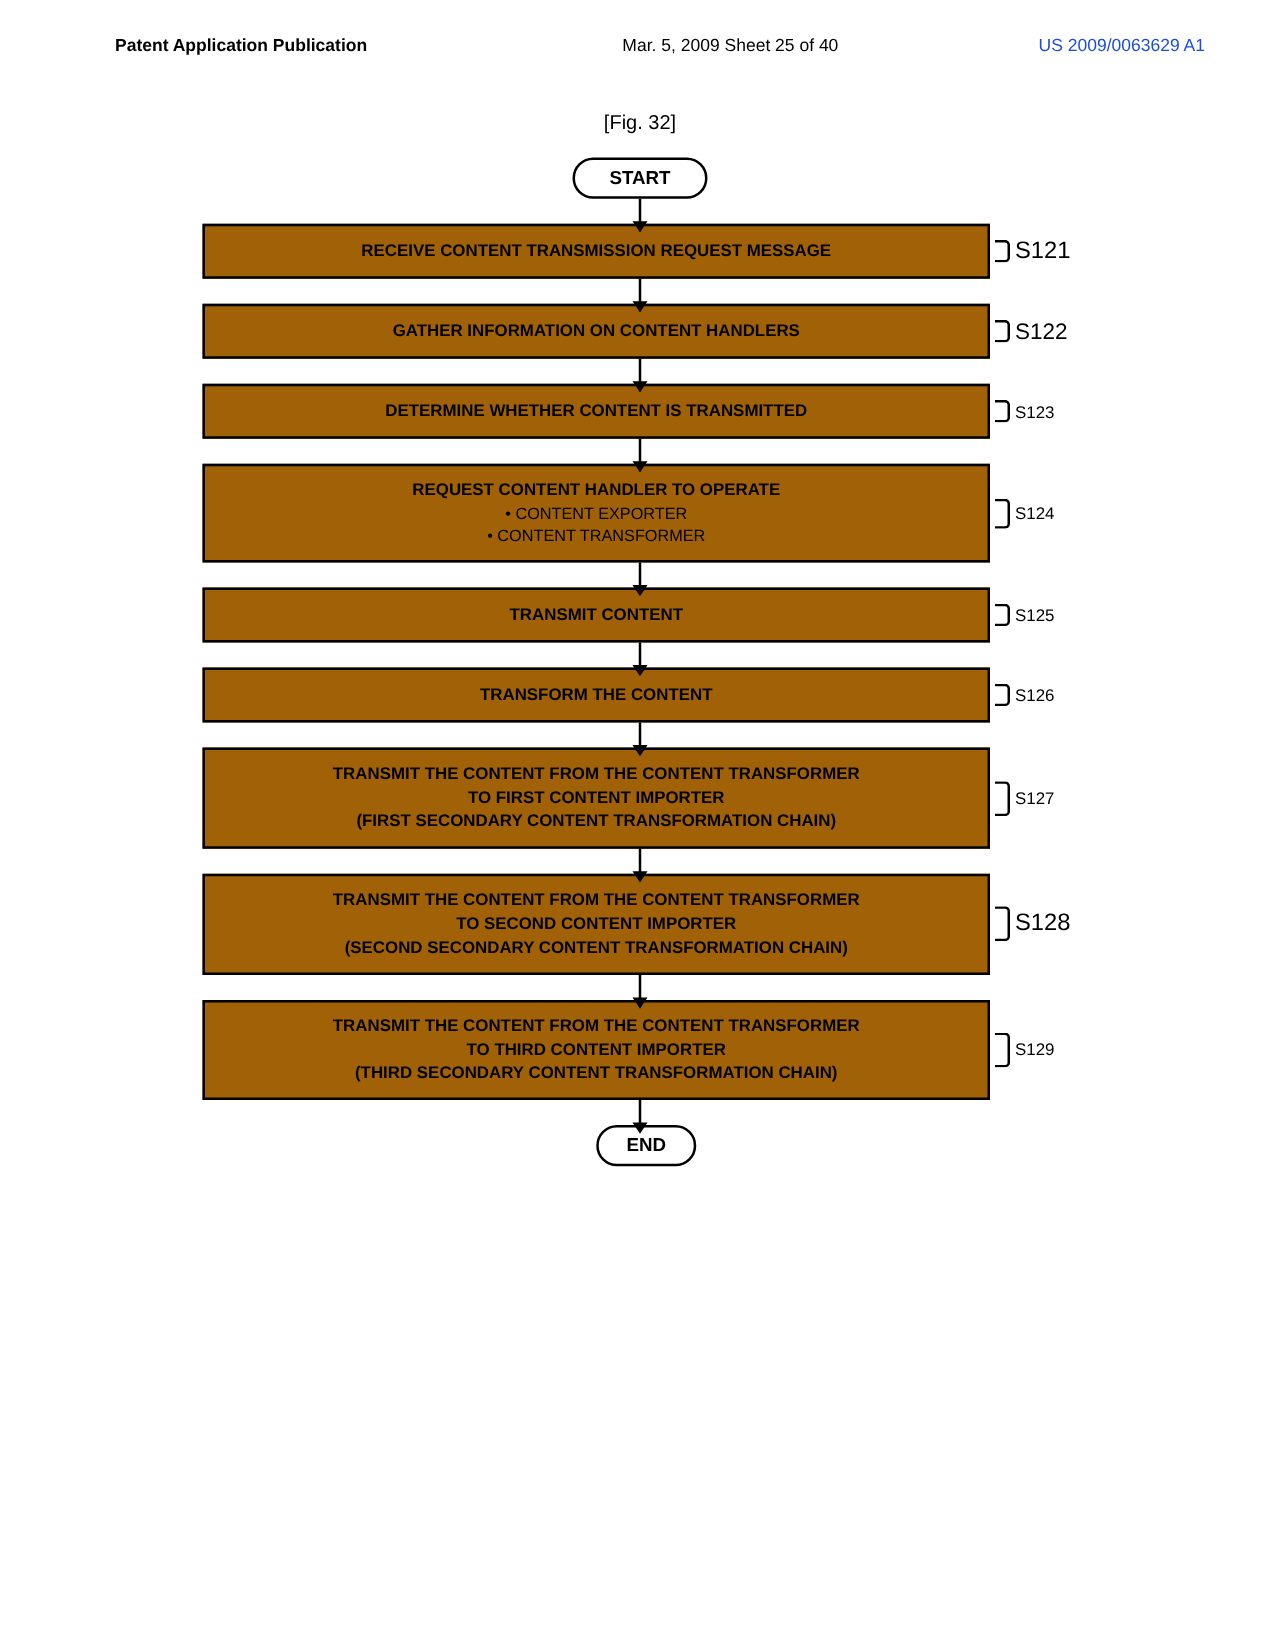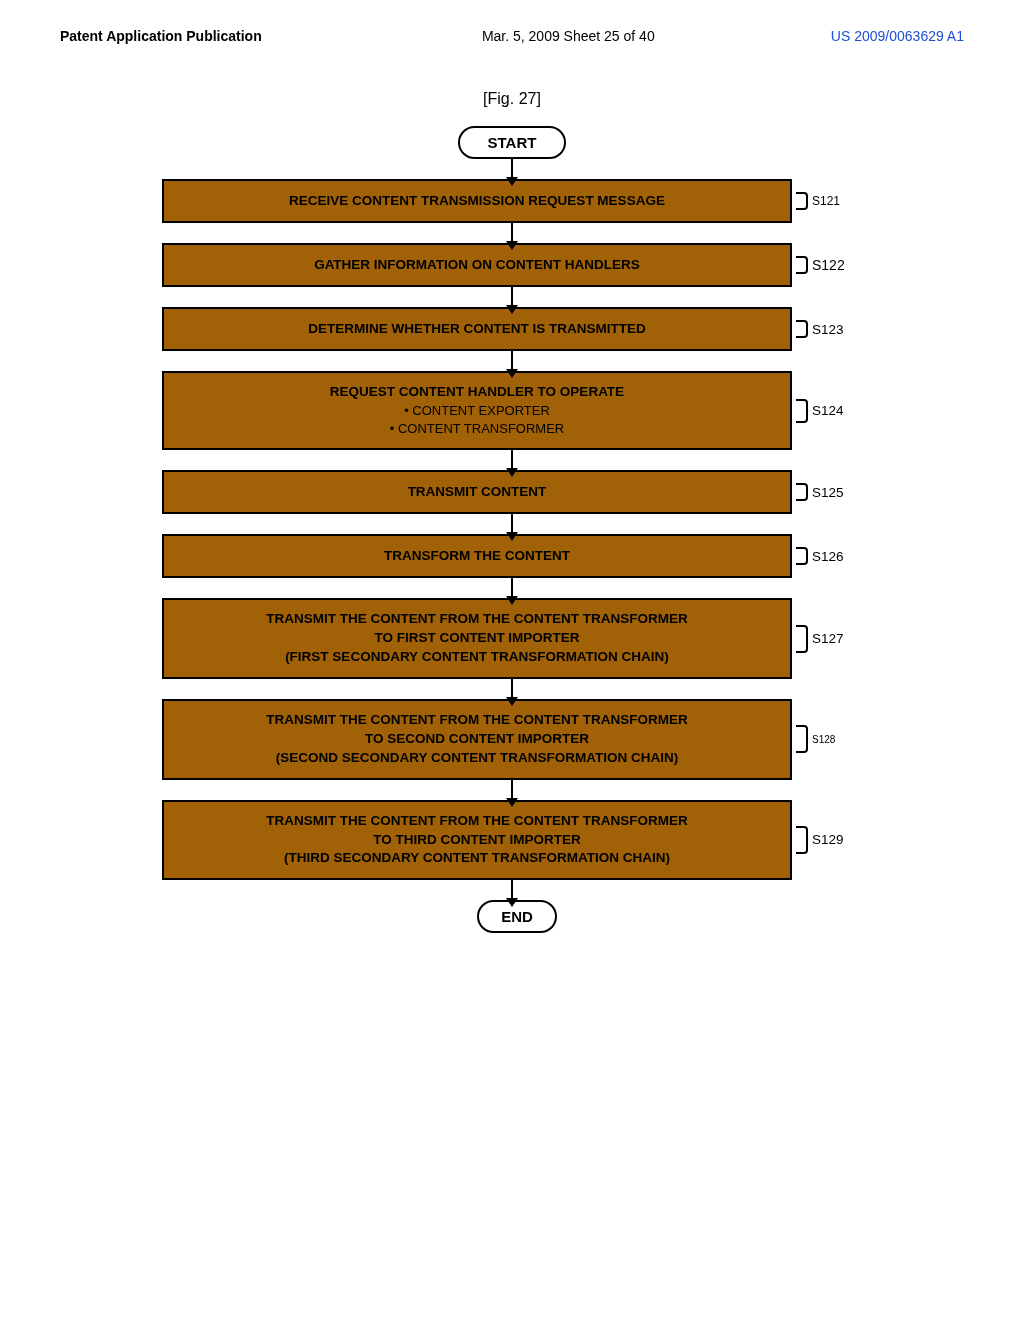--- a/index.html
+++ b/index.html
@@ -24,20 +24,21 @@
       justify-content: space-between;
       align-items: center;
       padding: 28px 60px 16px 60px;
       border-bottom: none;
     }
 
     .header-left {
       font-size: 14px;
       font-weight: bold;
       color: #000;
+      margin-left: 32px;
     }
 
     .header-center {
       font-size: 14px;
       color: #000;
       margin-left: 44px;
     }
 
     .header-right {
       font-size: 14px;
@@ -127,55 +128,55 @@
 <div class="page">
 
   <div class="header">
     <span class="header-left">Patent Application Publication</span>
     <span class="header-center">Mar. 5, 2009   Sheet 25 of 40</span>
     <span class="header-right">US 2009/0063629 A1</span>
   </div>
 
   <div class="diagram-area">
 
-    <div class="fig-label">[Fig. 27]</div>
+    <div class="fig-label">[Fig. 32]</div>
 
     <div class="flow-container">
 
       <div class="oval">START</div>
 
       <div style="width:2px;height:20px;background:#000;margin:0 auto;position:relative;">
         <div style="position:absolute;bottom:-7px;left:50%;transform:translateX(-50%);width:0;height:0;border-left:6px solid transparent;border-right:6px solid transparent;border-top:9px solid #000;"></div>
       </div>
 
       <div class="row-with-label">
         <div class="box-area">
           <div class="step-box">
             <span>RECEIVE CONTENT TRANSMISSION REQUEST MESSAGE</span>
           </div>
         </div>
         <div class="side-label">
           <span style="display:inline-block;width:12px;height:18px;border-top:2px solid #000;border-right:2px solid #000;border-bottom:2px solid #000;border-left:none;margin-right:4px;border-radius:0 4px 4px 0;"></span>
-          <span style="font-size:12px;color:#000;">S121</span>
+          <span style="font-size:19px;color:#000;">S121</span>
         </div>
       </div>
 
       <div style="width:2px;height:20px;background:#000;margin:0 auto;position:relative;">
         <div style="position:absolute;bottom:-7px;left:50%;transform:translateX(-50%);width:0;height:0;border-left:6px solid transparent;border-right:6px solid transparent;border-top:9px solid #000;"></div>
       </div>
 
       <div class="row-with-label">
         <div class="box-area">
           <div class="step-box">
             <span>GATHER INFORMATION ON CONTENT HANDLERS</span>
           </div>
         </div>
         <div class="side-label">
           <span style="display:inline-block;width:12px;height:18px;border-top:2px solid #000;border-right:2px solid #000;border-bottom:2px solid #000;border-left:none;margin-right:4px;border-radius:0 4px 4px 0;"></span>
-          <span style="font-size:14px;color:#000;">S122</span>
+          <span style="font-size:18px;color:#000;">S122</span>
         </div>
       </div>
 
       <div style="width:2px;height:20px;background:#000;margin:0 auto;position:relative;">
         <div style="position:absolute;bottom:-7px;left:50%;transform:translateX(-50%);width:0;height:0;border-left:6px solid transparent;border-right:6px solid transparent;border-top:9px solid #000;"></div>
       </div>
 
       <div class="row-with-label">
         <div class="box-area">
           <div class="step-box">
@@ -263,21 +264,21 @@
       <div class="row-with-label">
         <div class="box-area">
           <div class="step-box">
             <span>TRANSMIT THE CONTENT FROM THE CONTENT TRANSFORMER</span>
             <span>TO SECOND CONTENT IMPORTER</span>
             <span>(SECOND SECONDARY CONTENT TRANSFORMATION CHAIN)</span>
           </div>
         </div>
         <div class="side-label">
           <span style="display:inline-block;width:12px;height:28px;border-top:2px solid #000;border-right:2px solid #000;border-bottom:2px solid #000;border-left:none;margin-right:4px;border-radius:0 4px 4px 0;"></span>
-          <span style="font-size:10px;color:#000;">S128</span>
+          <span style="font-size:19px;color:#000;">S128</span>
         </div>
       </div>
 
       <div style="width:2px;height:20px;background:#000;margin:0 auto;position:relative;">
         <div style="position:absolute;bottom:-7px;left:50%;transform:translateX(-50%);width:0;height:0;border-left:6px solid transparent;border-right:6px solid transparent;border-top:9px solid #000;"></div>
       </div>
 
       <div class="row-with-label">
         <div class="box-area">
           <div class="step-box">

